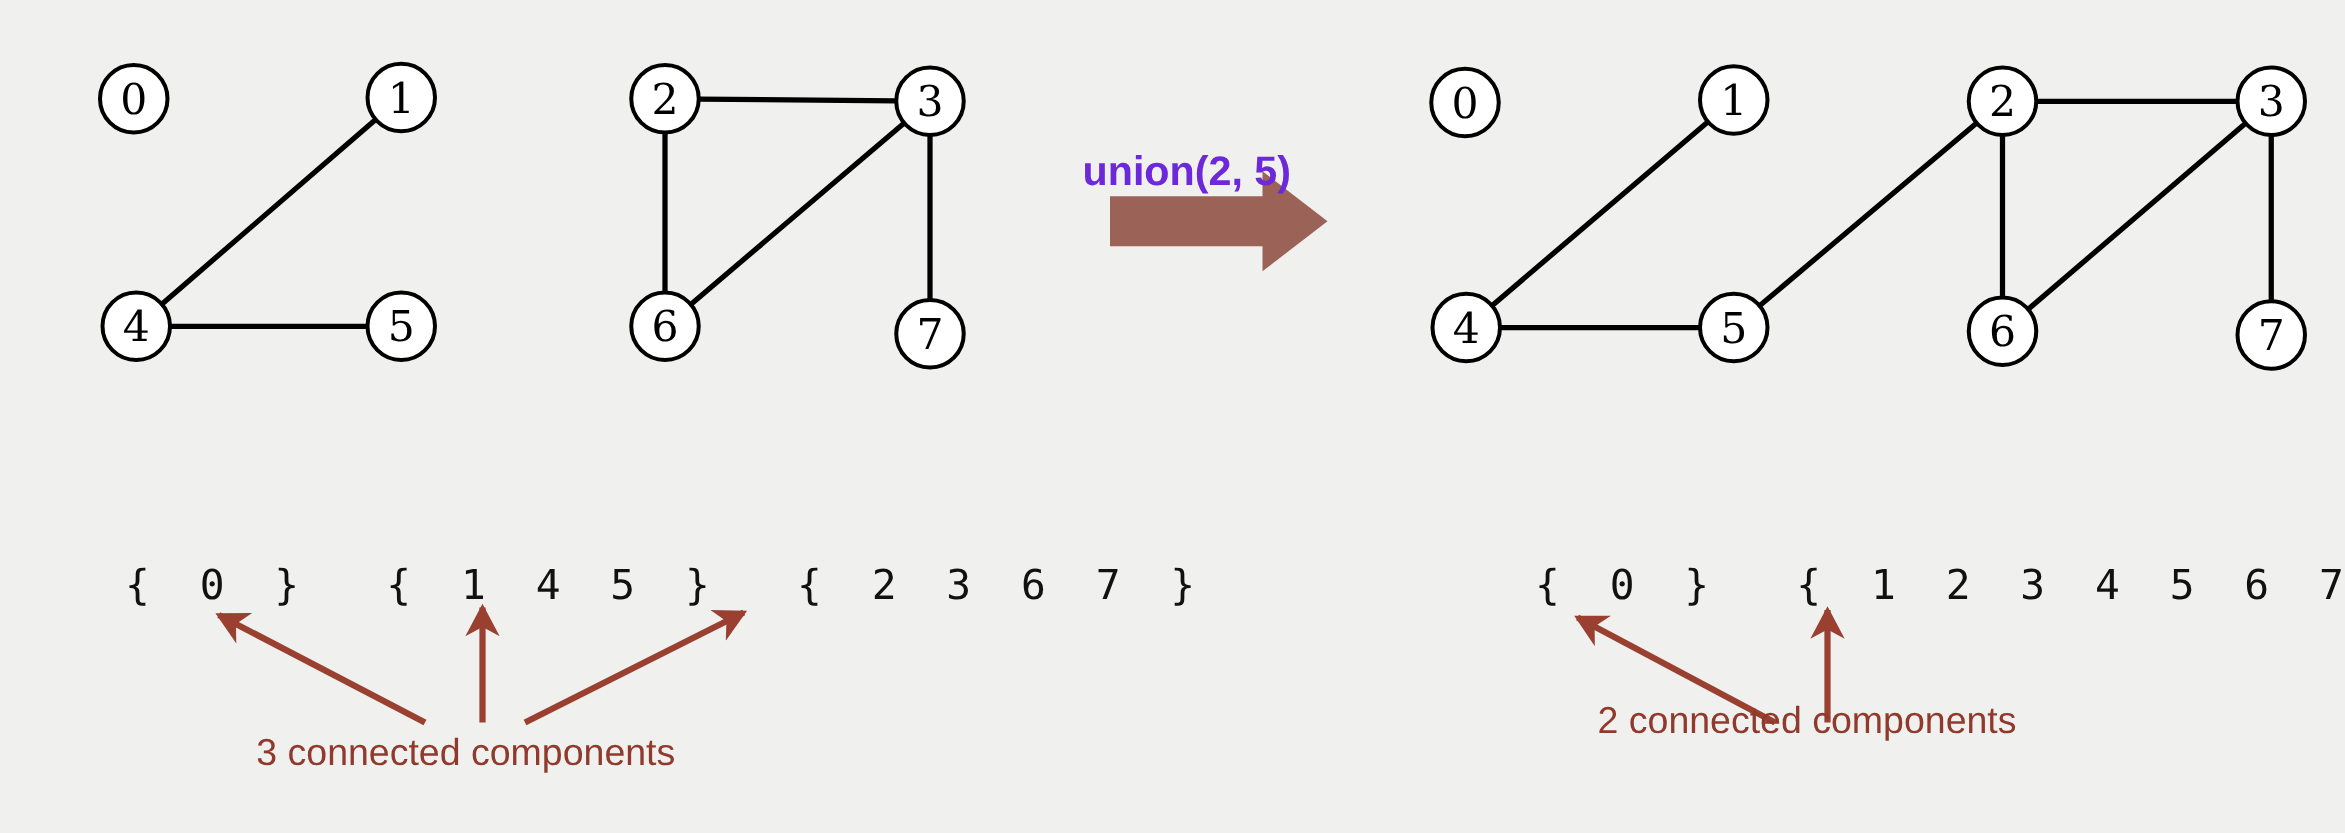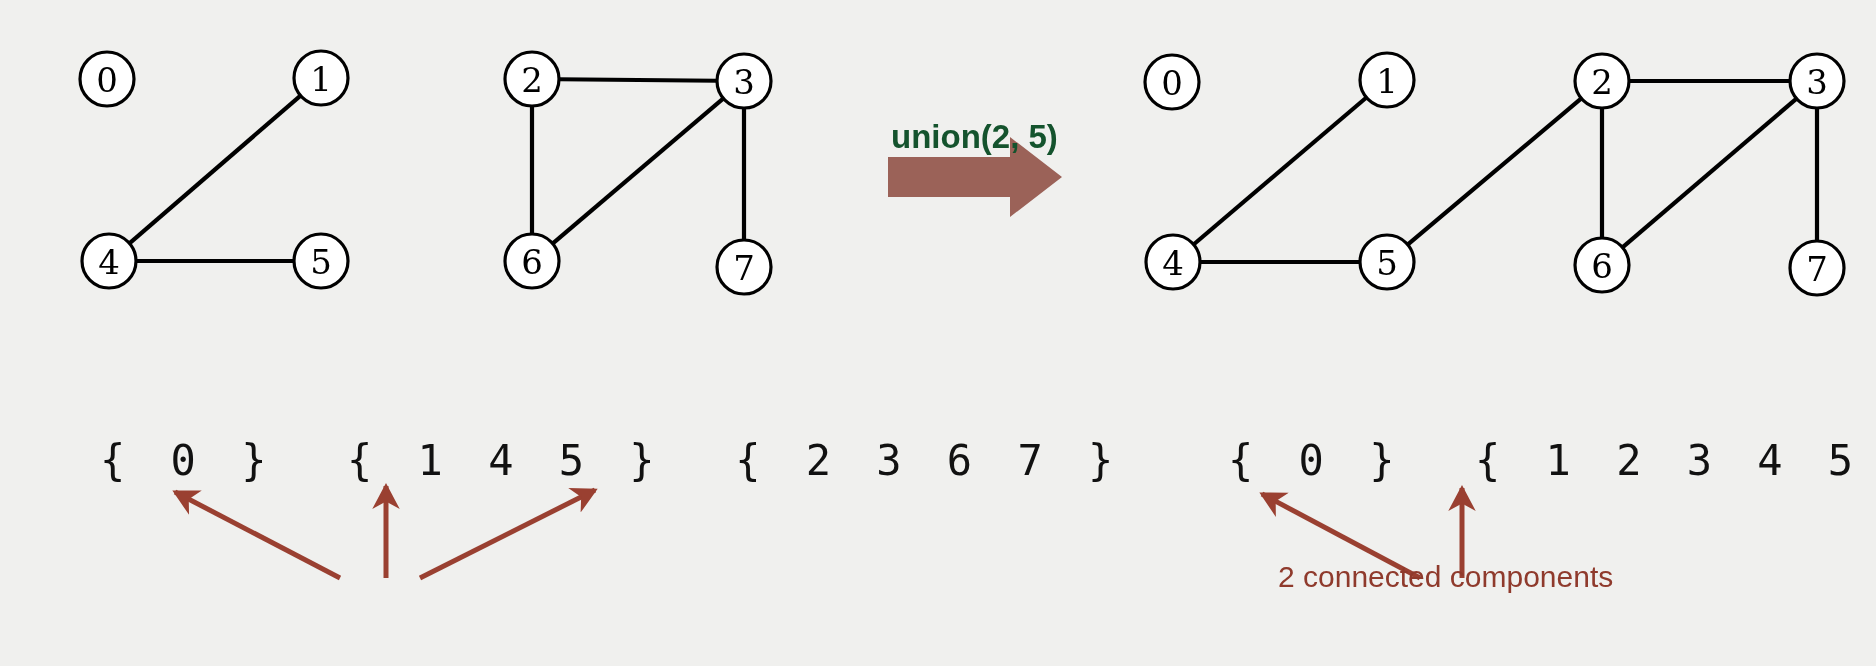--- a/index.html
+++ b/index.html
@@ -39,40 +39,40 @@
   .node-label {
     font-family: "DejaVu Serif", serif;
     font-size: 34px;
     fill: #000000;
     text-anchor: middle;
     dominant-baseline: central;
   }
   .set-text {
     position: absolute;
     font-family: "DejaVu Sans Mono", monospace;
-    font-size: 42px;
+    font-size: 33px;
     letter-spacing: 10px;
     color: #111111;
     white-space: pre;
+    margin-top: 12px;
   }
   .caption-text {
     position: absolute;
     font-family: "Liberation Sans", sans-serif;
     font-size: 30px;
     color: #8f3a2c;
     white-space: pre;
   }
   .union-label {
     position: absolute;
     font-family: "Liberation Sans", sans-serif;
     font-weight: bold;
     font-size: 33px;
-    color: #14532d;
+    color: #6d28d9;
     white-space: pre;
-    margin-left: 25px;
   }
   .annot-line {
     stroke: #9a4031;
     stroke-width: 5;
     fill: none;
   }
   .annot-head {
     fill: #9a4031;
   }
   .big-arrow {
@@ -192,16 +192,17 @@
         <line x1="1462" y1="578" x2="1462" y2="488" class="annot-line" marker-end="url(#annot-arrowhead)"></line>
       </g>
   </svg>
 
   <div class="union-label" style="left: 866px; top: 118px;">union(2, 5)</div>
 
   <div class="set-text" style="left: 100px; top: 436px;">{ 0 }  { 1 4 5 }  { 2 3 6 7 }</div>
 
   <div class="set-text" style="left: 1228px; top: 436px;">{ 0 }  { 1 2 3 4 5 6 7 }</div>
 
+  <div class="caption-text" style="left: 205px; top: 586px;">3 connected components</div>
 
   <div class="caption-text" style="left: 1278px; top: 560px;">2 connected components</div>
 
 </div>
 
 </body></html>

